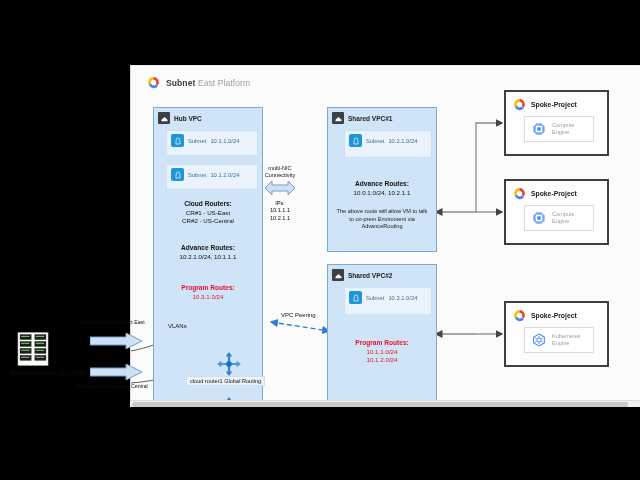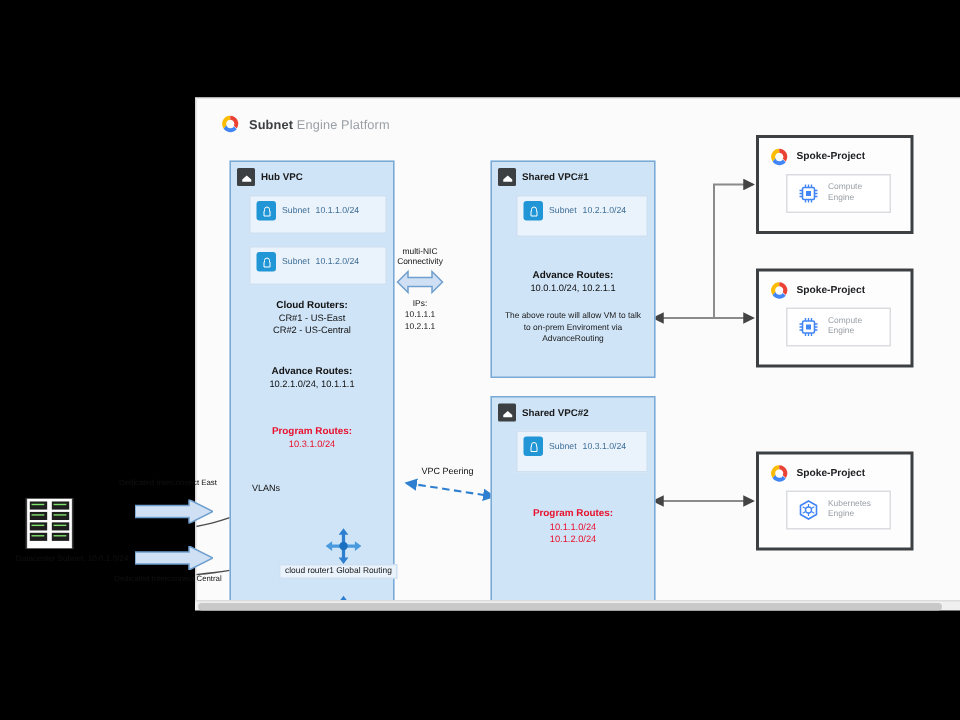--- a/index.html
+++ b/index.html
@@ -127,21 +127,21 @@
   <div id="canvas">
 
     <div id="gcp-header">
       <svg class="gcp-logo" viewBox="0 0 24 24">
         <path d="M12 2a10 10 0 0 0-8.2 15.7l3.6-3.6A5 5 0 0 1 12 7V2z" fill="#fbbc05"></path>
         <path d="M12 2v5a5 5 0 0 1 4.4 7.4l3.6 3.4A10 10 0 0 0 12 2z" fill="#ea4335"></path>
         <path d="M3.8 17.7A10 10 0 0 0 20 18.8l-3.6-3.4A5 5 0 0 1 7.4 14z" fill="#4285f4"></path>
       </svg>
       <div class="gcp-title">
         <b>Subnet</b>
-        <span>Engine Platform</span>
+        <span>East Platform</span>
       </div>
     </div>
 
     <svg id="wires">
       <defs>
         <marker id="ah" markerWidth="6" markerHeight="6" refX="5" refY="3" orient="auto">
           <path d="M0,0 L6,3 L0,6 z" fill="#444"></path>
         </marker>
         <marker id="ahb" markerWidth="6" markerHeight="6" refX="1" refY="3" orient="auto">
           <path d="M6,0 L0,3 L6,6 z" fill="#444"></path>

